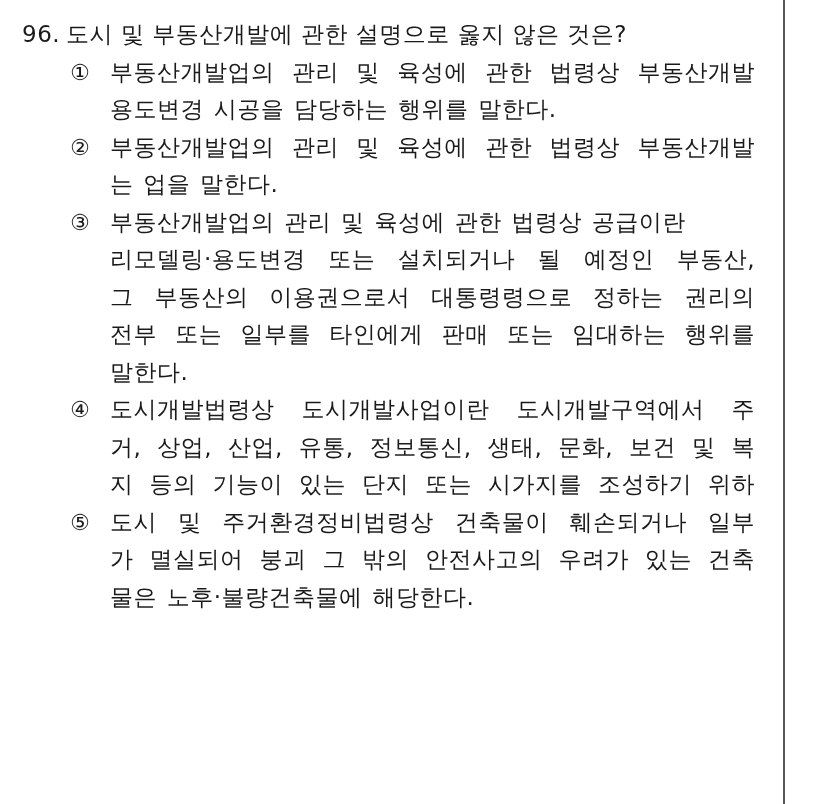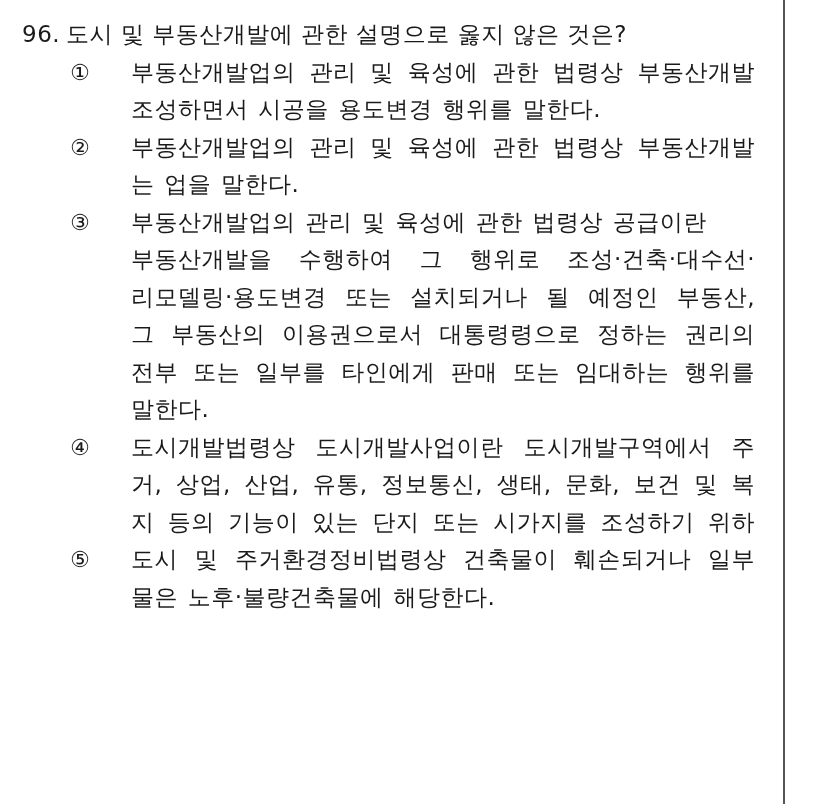--- a/index.html
+++ b/index.html
@@ -65,68 +65,67 @@
       width: 30px;
       font-size: 22px;
       line-height: 37.5px;
       text-align: center;
     }
     .line {
       display: block;
       white-space: nowrap;
       text-align-last: justify;
       text-align: justify;
-      margin-left: 21px;
     }
     .line.last {
       text-align-last: left;
     }
   </style>
 </head>
 <body>
 
 <div class="page">
 
   <div class="question">
     <span class="q-num">96.</span><span>도시 및 부동산개발에 관한 설명으로 옳지 않은 것은?</span>
   </div>
 
   <div class="options">
 
     <div class="option">
       <span class="option-marker">①</span>
       <span class="line">부동산개발업의 관리 및 육성에 관한 법령상 부동산개발</span>
-      <span class="line last">조성하면서 시공을 용도변경 행위를 말한다.</span>
+      <span class="line last">용도변경 시공을 담당하는 행위를 말한다.</span>
     </div>
 
     <div class="option">
       <span class="option-marker">②</span>
       <span class="line">부동산개발업의 관리 및 육성에 관한 법령상 부동산개발</span>
       <span class="line last">는 업을 말한다.</span>
     </div>
 
     <div class="option">
       <span class="option-marker">③</span>
       <span class="line last">부동산개발업의 관리 및 육성에 관한 법령상 공급이란</span>
-      <span class="line">부동산개발을 수행하여 그 행위로 조성·건축·대수선·</span>
       <span class="line">리모델링·용도변경 또는 설치되거나 될 예정인 부동산,</span>
       <span class="line">그 부동산의 이용권으로서 대통령령으로 정하는 권리의</span>
       <span class="line">전부 또는 일부를 타인에게 판매 또는 임대하는 행위를</span>
       <span class="line last">말한다.</span>
     </div>
 
     <div class="option">
       <span class="option-marker">④</span>
       <span class="line">도시개발법령상 도시개발사업이란 도시개발구역에서 주</span>
       <span class="line">거, 상업, 산업, 유통, 정보통신, 생태, 문화, 보건 및 복</span>
       <span class="line">지 등의 기능이 있는 단지 또는 시가지를 조성하기 위하</span>
     </div>
 
     <div class="option">
       <span class="option-marker">⑤</span>
       <span class="line">도시 및 주거환경정비법령상 건축물이 훼손되거나 일부</span>
+      <span class="line">가 멸실되어 붕괴 그 밖의 안전사고의 우려가 있는 건축</span>
       <span class="line last">물은 노후·불량건축물에 해당한다.</span>
     </div>
 
   </div>
 
   <div class="right-rule"></div>
 </div>
 
 </body></html>

